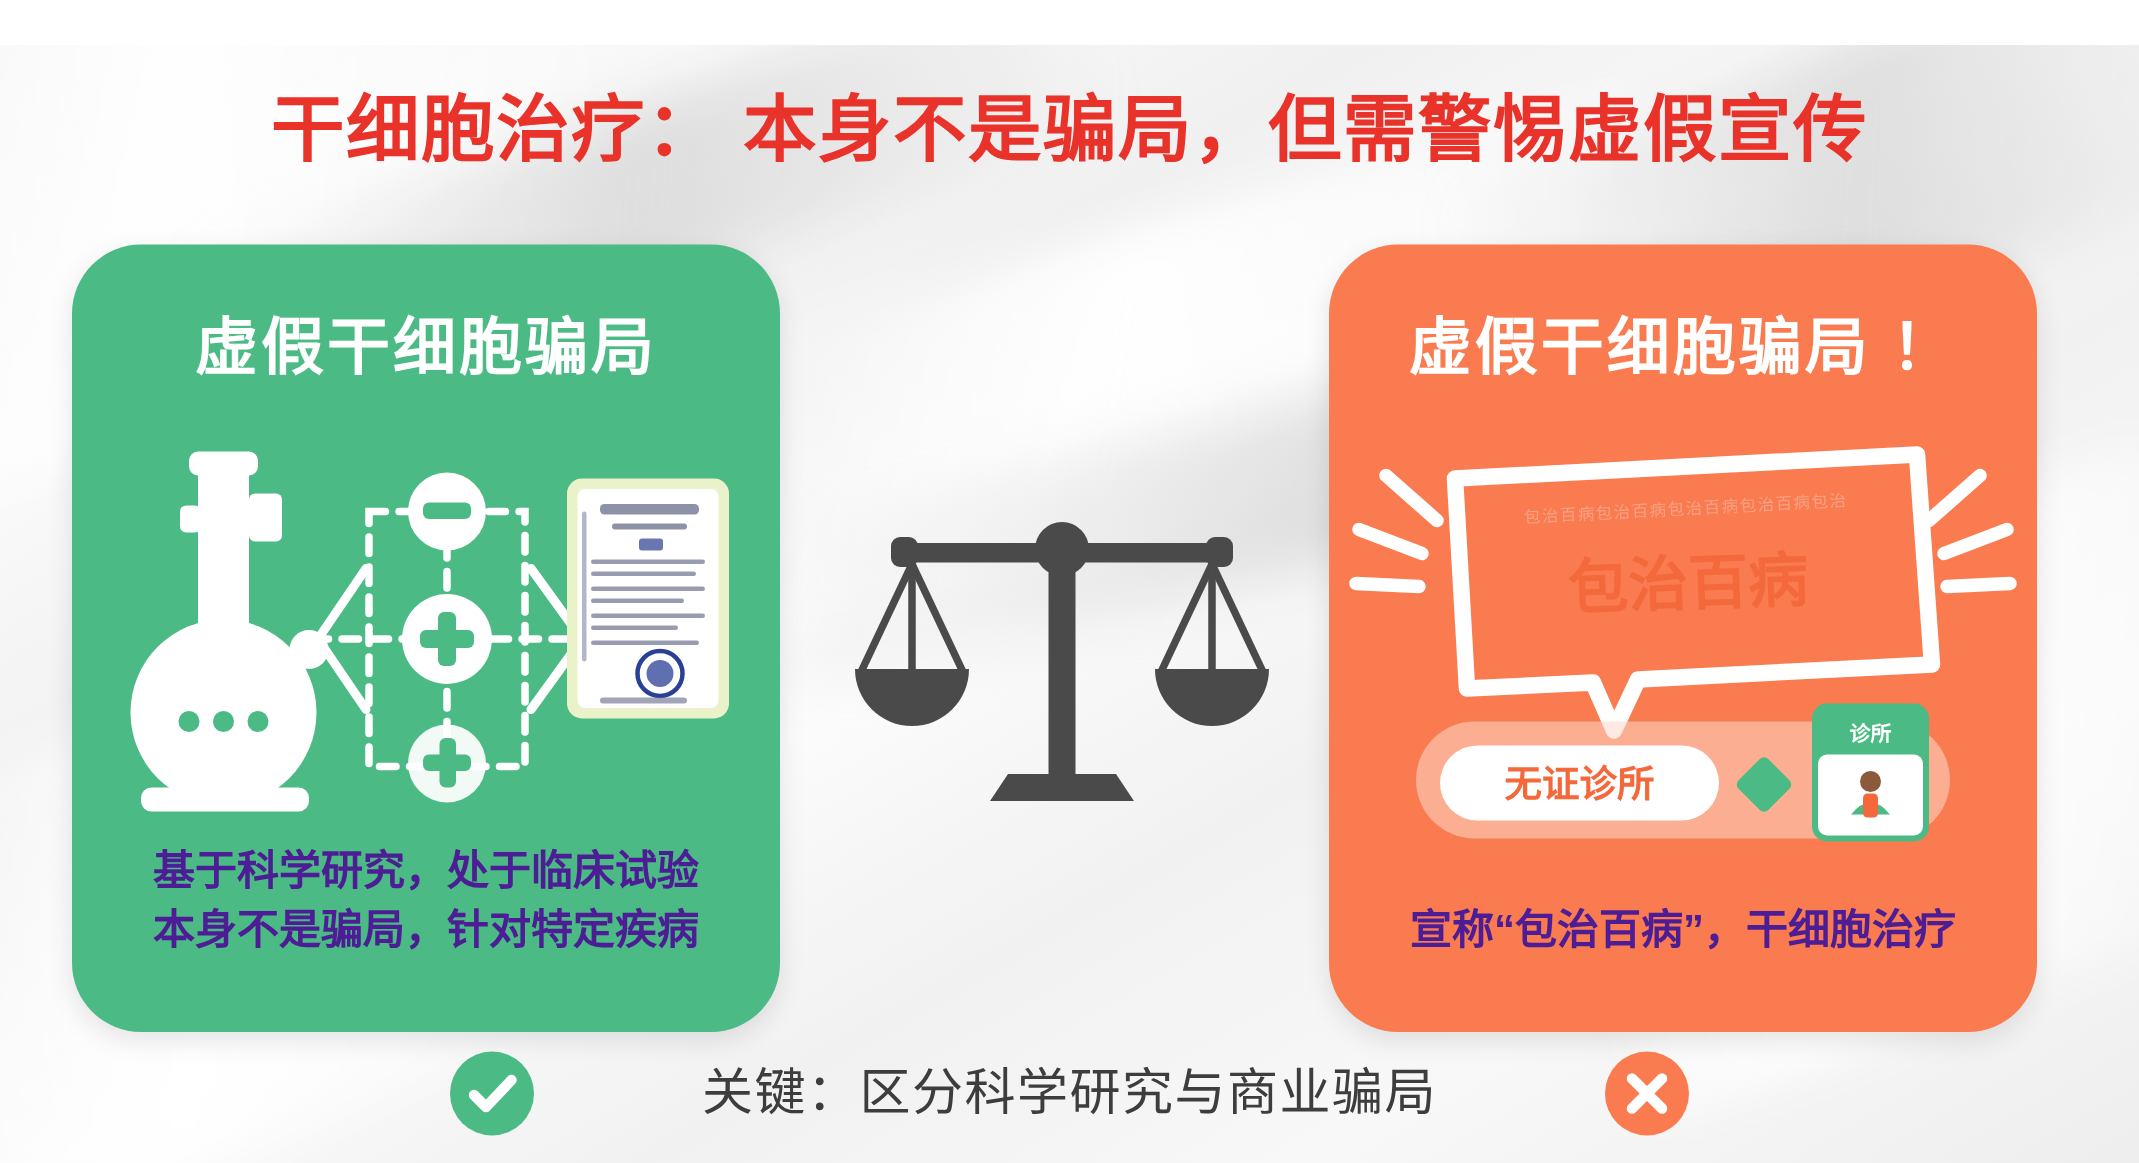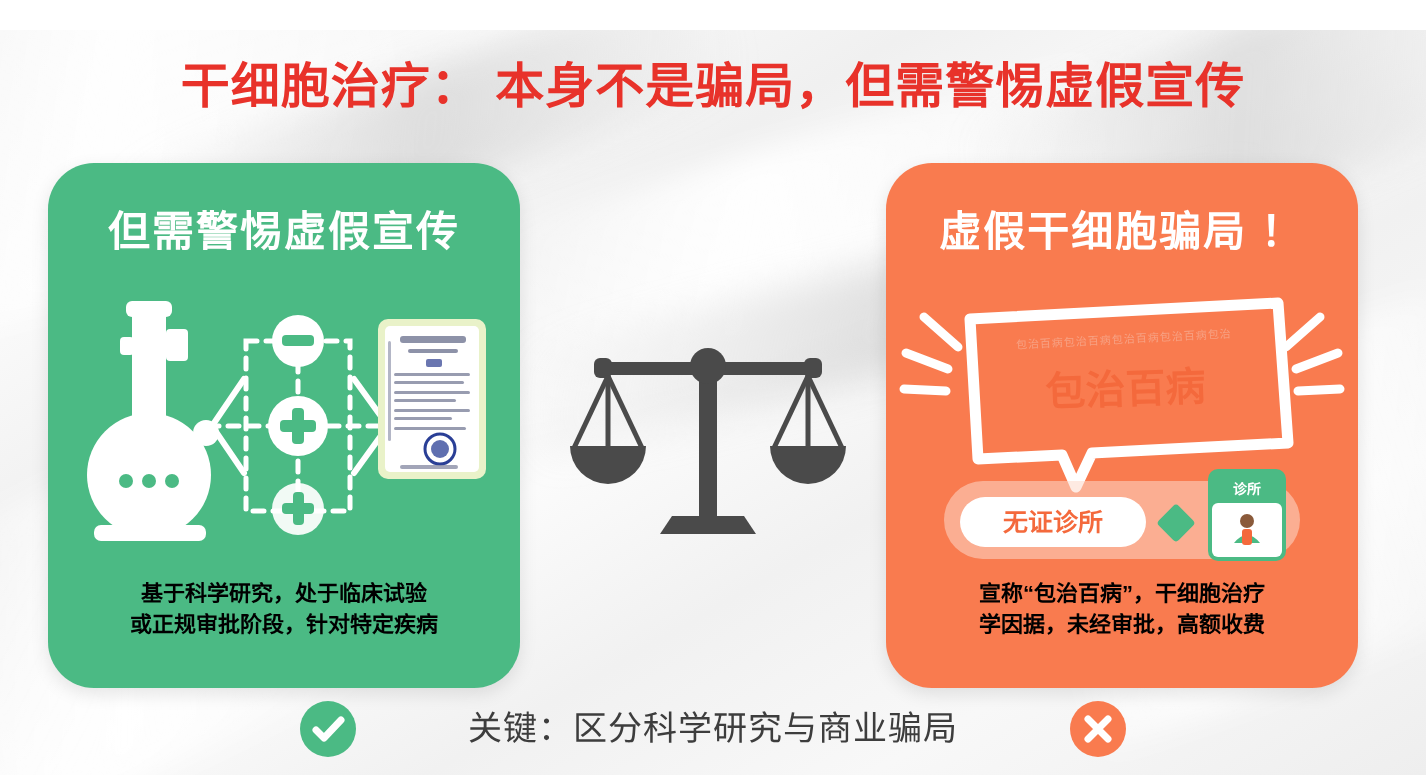--- a/index.html
+++ b/index.html
@@ -71,22 +71,22 @@
     font-weight: bold;
     letter-spacing: 2px;
     white-space: nowrap;
   }
   .card-body {
     position: absolute;
     bottom: 48px;
     left: 22px;
     right: 22px;
     text-align: center;
-    color: #000000;
-    font-size: 22px;
+    color: #4c1d95;
+    font-size: 28px;
     font-weight: bold;
     line-height: 1.42;
   }
   .card-illo {
     position: absolute;
     top: 118px;
     left: 0;
     width: 100%;
     height: 290px;
   }
@@ -162,21 +162,21 @@
   <div class="bg-streak" style="left:430px; top:120px; width:700px; height:200px; transform:rotate(-16deg);"></div>
   <div class="bg-shade" style="left:520px; top:230px; width:760px; height:110px; transform:rotate(-14deg);"></div>
   <div class="bg-streak" style="left:-60px; top:430px; width:420px; height:300px; transform:rotate(-24deg);"></div>
   <div class="bg-shade" style="left:980px; top:0px; width:520px; height:180px; transform:rotate(-22deg);"></div>
   <div class="bg-streak" style="left:1040px; top:330px; width:460px; height:320px; transform:rotate(-20deg);"></div>
 
   <div class="title">干细胞治疗： 本身不是骗局，但需警惕虚假宣传</div>
 
   <div class="card left">
 
-    <div class="card-title">但需警惕虚假宣传</div>
+    <div class="card-title">虚假干细胞骗局</div>
 
     <div class="card-illo">
       <svg viewBox="0 0 472 290" width="472" height="290" xmlns="http://www.w3.org/2000/svg">
 
         <g fill="#ffffff">
 
           <rect x="84" y="30" width="34" height="128" rx="5"></rect>
 
           <rect x="78" y="20" width="46" height="16" rx="6"></rect>
 
@@ -250,21 +250,21 @@
             <circle cx="392" cy="168" r="15" fill="none" stroke="#2a3f96" stroke-width="3"></circle>
             <circle cx="392" cy="168" r="9" fill="#2a3f96" opacity="0.75"></circle>
           </g>
           <rect x="352" y="184" width="58" height="4" rx="2" fill="#7a7f9a" opacity="0.7"></rect>
         </g>
       </svg>
     </div>
 
     <div class="card-body">
       <div>基于科学研究，处于临床试验</div>
-      <div>或正规审批阶段，针对特定疾病</div>
+      <div>本身不是骗局，针对特定疾病</div>
     </div>
   </div>
 
   <div class="scale-wrap">
     <svg viewBox="0 0 280 220" width="280" height="220" xmlns="http://www.w3.org/2000/svg">
       <g fill="#4a4a4a">
 
         <path d="M92 204 L104 186 L176 186 L188 204 Z"></path>
 
         <rect x="131" y="42" width="18" height="148"></rect>
@@ -333,21 +333,20 @@
 
           <circle cx="361" cy="240" r="7" fill="#8a5a3a"></circle>
           <path d="M348 262 q13 -16 26 0 z" fill="#4bba84"></path>
           <rect x="356" y="248" width="10" height="16" rx="3" fill="#f4693c"></rect>
         </g>
       </svg>
     </div>
 
     <div class="card-body">
       <div>宣称“包治百病”，干细胞治疗</div>
-      <div>学因据，未经审批，高额收费</div>
     </div>
   </div>
 
   <div class="footer">
 
     <div class="footer-badge ok">
       <svg viewBox="0 0 56 56" width="56" height="56" xmlns="http://www.w3.org/2000/svg">
         <path d="M16 29 L24 37 L41 19" fill="none" stroke="#ffffff" stroke-width="7" stroke-linecap="round" stroke-linejoin="round"></path>
       </svg>
     </div>

